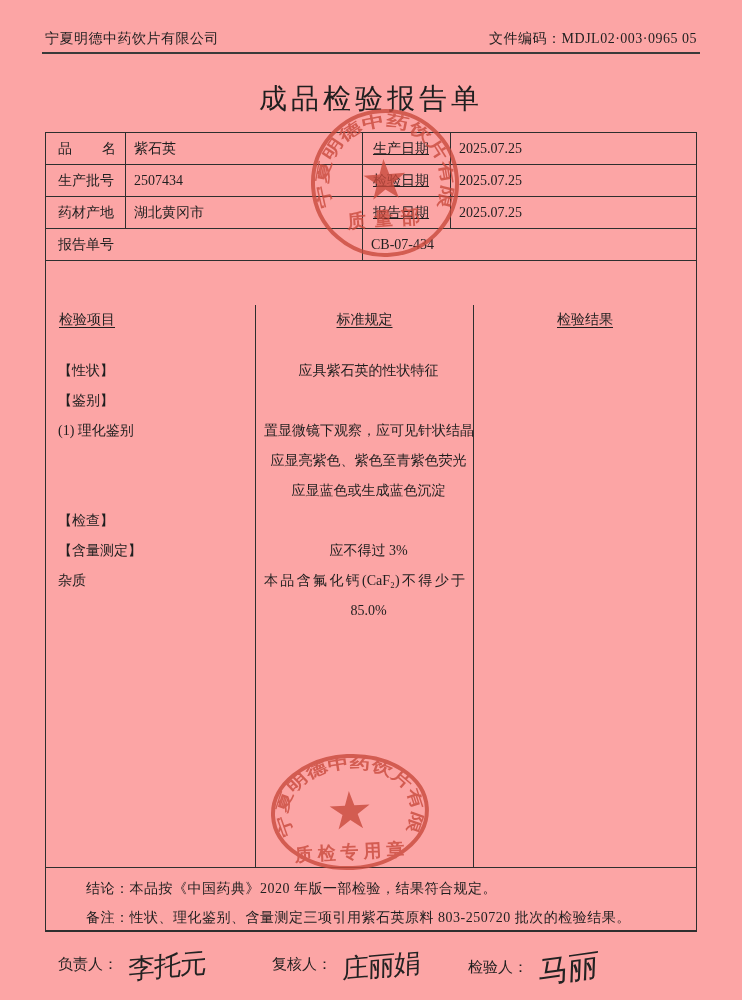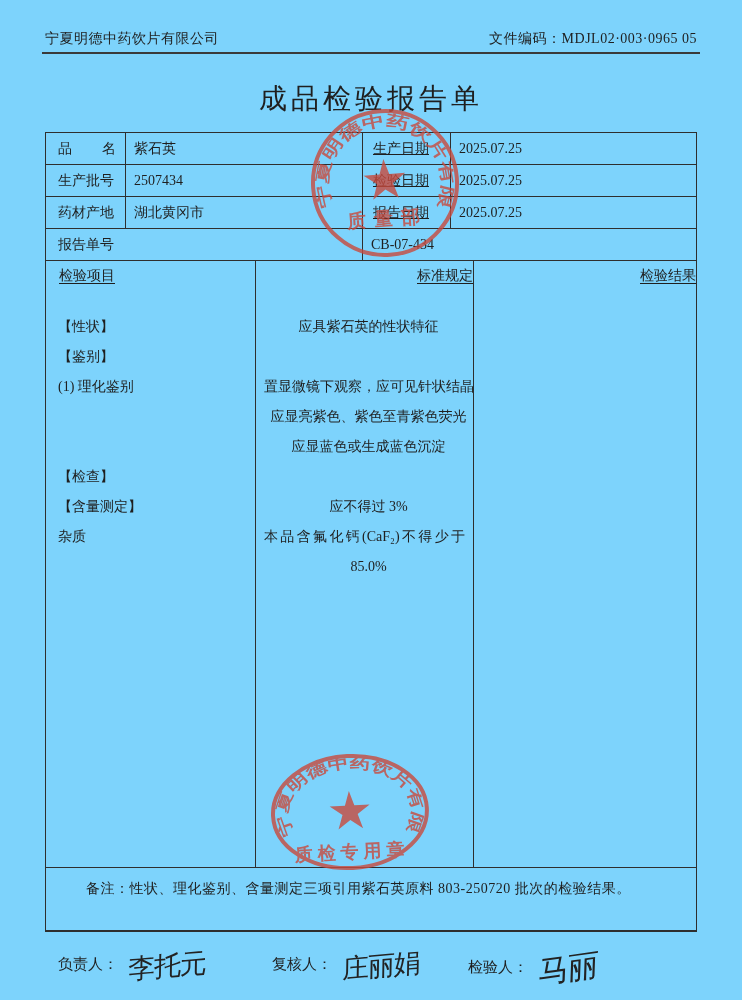--- a/index.html
+++ b/index.html
@@ -1,16 +1,16 @@
 <!DOCTYPE html>
 <html><head>
 <meta charset="utf-8">
 <style>
   html,body{margin:0;padding:0;background:#e8e8e8;}
-  .page{position:relative;width:742px;height:1000px;background:#7dd3fc;overflow:hidden;
+  .page{position:relative;width:742px;height:1000px;background:#fca5a5;overflow:hidden;
         font-family:"Liberation Serif","DejaVu Serif",serif;color:#1f1f1f;}
   
   .hdr{position:absolute;top:30px;left:45px;width:652px;display:flex;
        justify-content:space-between;font-size:14px;letter-spacing:.5px;}
   .hdr-rule{position:absolute;top:52px;left:42px;width:658px;border-top:2px solid #3a3a3a;}
   .title{position:absolute;top:80px;left:0;width:742px;text-align:center;
          font-size:28px;font-weight:normal;letter-spacing:4px;}
   
   .doc-table{position:absolute;left:45px;top:132px;width:652px;box-sizing:border-box;
              border:1px solid #2e2e2e;border-bottom-width:2px;font-size:14px;}
@@ -19,27 +19,27 @@
   .icell{box-sizing:border-box;display:flex;align-items:center;padding-left:8px;}
   .bR{border-right:1px solid #2e2e2e;}
   .w1{width:80px;padding-left:12px;}
   .w2{width:237px;}
   .w3{width:88px;padding-left:10px;text-decoration:underline;}
   .w4{flex:1;}
   .wspan{width:317px;padding-left:12px;}
   .spread{display:inline-block;width:58px;text-align:justify;text-align-last:justify;}
   
   .mid{display:flex;height:606px;box-sizing:border-box;}
-  .mcol{box-sizing:border-box;}
+  .mcol{box-sizing:border-box;margin-top:44px;}
   .c1{width:210px;border-right:1px solid #2e2e2e;}
   .c2{width:218px;border-right:1px solid #2e2e2e;}
   .c3{flex:1;}
   .mhead{height:25px;padding-top:6px;box-sizing:content-box;}
   .c1 .mhead{padding-left:13px;text-align:left;}
-  .c2 .mhead,.c3 .mhead{text-align:right;}
+  .c2 .mhead,.c3 .mhead{text-align:center;}
   .u{display:inline-block;text-decoration:underline;text-underline-offset:3px;}
   .mlines{margin-top:20px;}
   .ln{height:30px;line-height:30px;padding-left:12px;white-space:nowrap;}
   .c2 .ln,.c3 .ln{padding-left:8px;text-align:center;}
   .jline{padding-right:8px;text-align:justify;text-align-last:justify;white-space:normal;}
   
   .concl{border-top:1px solid #2e2e2e;height:56px;padding:6px 0 0 40px;box-sizing:content-box;}
   .cline{line-height:29px;letter-spacing:.5px;}
   
   .footer{position:absolute;left:45px;top:938px;width:652px;height:55px;font-size:15px;}
@@ -121,20 +121,21 @@
           <div class="ln jline">本品含氟化钙(CaF₂)不得少于</div>
           <div class="ln">85.0%</div>
         </div>
       </div>
       <div class="mcol c3">
         <div class="mhead"><span class="u">检验结果</span></div>
       </div>
     </div>
 
     <div class="concl">
+      <div class="cline"><span>结论：</span><span>本品按《中国药典》2020 年版一部检验，结果符合规定。</span></div>
       <div class="cline"><span>备注：</span><span>性状、理化鉴别、含量测定三项引用紫石英原料 803-250720 批次的检验结果。</span></div>
     </div>
   </div>
 
   <svg class="stamp stamp-top" width="160" height="160" viewBox="0 0 160 160">
     <defs>
       <path id="arcTop" d="M 26.4,99.5 A 57,57 0 1 1 133.6,99.5" fill="none"></path>
     </defs>
     <circle cx="80" cy="80" r="72" fill="none" stroke="#c94a3d" stroke-width="4"></circle>
     <text font-size="15.5" fill="#c94a3d" font-weight="bold">

